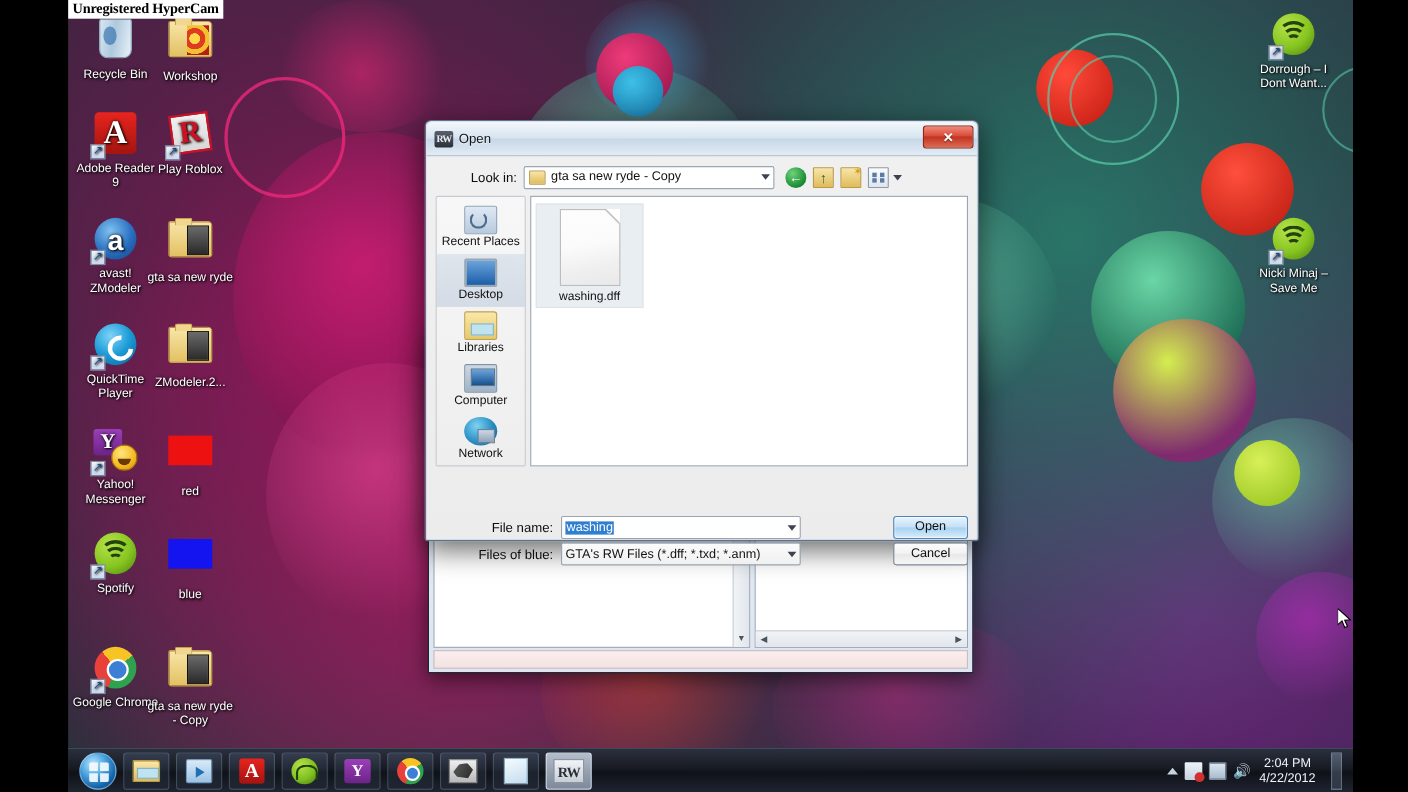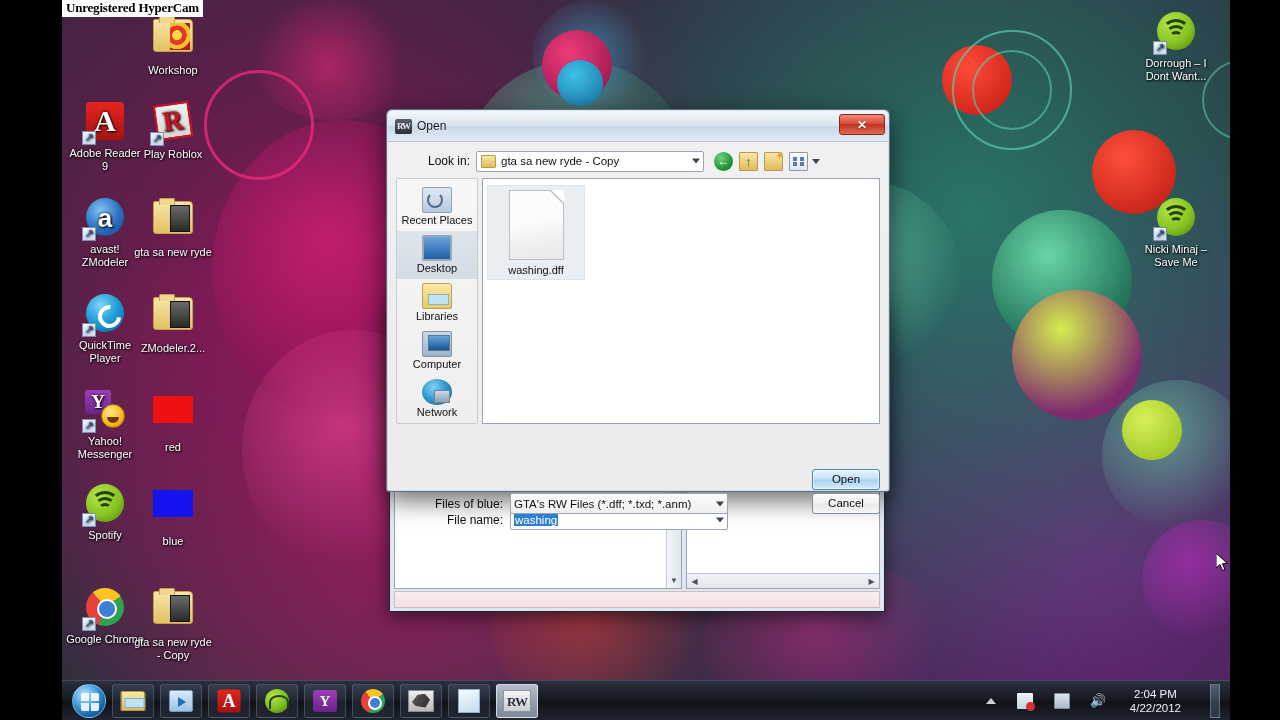--- a/index.html
+++ b/index.html
@@ -334,21 +334,21 @@
   }
   .fi-icon:after {
     content:""; position:absolute; right:-1px; top:-1px;
     border-left:13px solid transparent; border-top:13px solid #ffffff;
     filter: drop-shadow(-1px 1px 0 #bdbdbd);
   }
   .fi-name { font-size:11px; color:#0f0f0f; }
 
   
   #fn-row, #ft-row { position:absolute; left:0; right:0; height:21px; display:flex; align-items:center; }
-  #fn-row { top: 327px; margin-top: 40px; }
+  #fn-row { top: 327px; }
   #ft-row { top: 351px; }
   .flabel { width:122px; text-align:right; padding-right:7px; font-size:12px; color:#0d0d0d; }
   .fcombo {
     width:218px; height:21px; border:1px solid #9aa5b1; border-radius:2px;
     position:relative; display:flex; align-items:center; padding-left:3px;
   }
   #fn-combo { background:#fff;text-align:center; }
   #ft-combo { background:linear-gradient(#fbfbfb,#f0f0f0); }
   #fn-value { background:#2f7fd0; color:#fff; font-size:11.5px; padding:0 1px; }
   #ft-value { font-size:11.5px; color:#121212; white-space:nowrap; }
@@ -413,21 +413,21 @@
   .ti-yahoo { width:24px;height:22px; background:linear-gradient(#9b3fb8,#6c2388); border-radius:3px; }
   .ti-yahoo:after{content:"Y";position:absolute;inset:0;color:#fff;font-family:"Liberation Serif",serif;font-weight:bold;font-size:15px;line-height:22px;text-align:center;}
   .ti-chrome { width:24px;height:24px;border-radius:50%; background: conic-gradient(from 200deg, #e8403a 0deg 120deg, #f7c325 120deg 215deg, #2fa24f 215deg 360deg); }
   .ti-chrome:after{content:"";position:absolute;left:7px;top:7px;width:10px;height:10px;border-radius:50%;background:#3c7fd4;border:2px solid #fff;}
   .ti-zmod { width:26px;height:22px; background:linear-gradient(#efefef,#b9b9b9); border:1px solid #8c8c8c; }
   .ti-zmod:after{content:"";position:absolute;left:3px;top:3px;width:18px;height:14px;background:linear-gradient(120deg,#5b5b5b,#2a2a2a);clip-path:polygon(0 60%,30% 10%,70% 0,100% 45%,75% 100%,20% 90%);}
   .ti-notepad { width:22px;height:24px; background:linear-gradient(160deg,#f4fbff,#c5dced); border:1px solid #8fb0c6; transform:rotate(-6deg); }
   .ti-rw { width:28px;height:22px; background:linear-gradient(#f2f4f7,#c8ced6); border:1px solid #8c949e; }
   .ti-rw:after{content:"RW";position:absolute;inset:0;color:#2a2f36;font-family:"Liberation Serif",serif;font-weight:bold;font-size:13px;line-height:22px;text-align:center;letter-spacing:-1px;}
 
-  #tray { margin-left:auto; display:flex; align-items:center; gap:21px; padding-right:10px; }
+  #tray { margin-left:auto; display:flex; align-items:center; gap:6px; padding-right:10px; }
   .tray-ic { width:16px; height:16px; position:relative; }
   .tray-up { width:0;height:0;border-left:5px solid transparent;border-right:5px solid transparent;border-bottom:6px solid #c8d2de; }
   .tray-flag { background:linear-gradient(#eef3f9,#c6d2de); border-radius:1px; }
   .tray-flag:after{content:"";position:absolute;right:-2px;bottom:-2px;width:9px;height:9px;border-radius:50%;background:#d22f2f;}
   .tray-net { background:linear-gradient(#dce6f0,#a8bacd); border:1px solid #7d8ea0; border-radius:1px; }
   .tray-vol:after{content:"\1F50A";position:absolute;inset:0;color:#dde5ef;font-size:13px;line-height:16px;}
   #clock { color:#eef3f9; font-size:11.5px; text-align:center; line-height:14px; margin-left:2px; }
   #show-desktop { width:10px; height:34px; margin-left:8px; background:linear-gradient(180deg,rgba(170,190,215,.35),rgba(90,110,140,.3)); border:1px solid rgba(180,200,225,.35); }
 </style>
 </head>
@@ -451,20 +451,26 @@
   <div class="wp" style="left:640px;top:560px;width:250px;height:170px;background:radial-gradient(circle at 45% 40%, rgba(215,40,130,.45), transparent 72%);"></div>
   <div class="wp" style="left:190px;top:0px;width:160px;height:120px;background:radial-gradient(circle at 48% 55%, rgba(235,40,120,.55), transparent 70%);"></div>
   <div class="wp" style="left:470px;top:0px;width:120px;height:110px;background:radial-gradient(circle at 45% 50%, rgba(60,170,215,.6), transparent 70%);"></div>
   <div class="wp" style="left:480px;top:30px;width:70px;height:70px;background:radial-gradient(circle at 38% 32%, #ef3b79, #8c1148);"></div>
   <div class="wp" style="left:495px;top:60px;width:46px;height:46px;background:radial-gradient(circle at 38% 32%, #3ec0e8, #1472a2);"></div>
   <div class="wp" style="left:142px;top:70px;width:110px;height:110px;border:3px solid rgba(235,40,120,.8);background:none;"></div>
   <div class="wp" style="left:890px;top:30px;width:120px;height:120px;border:2px solid rgba(90,205,170,.7);background:none;"></div>
   <div class="wp" style="left:910px;top:50px;width:80px;height:80px;border:2px solid rgba(90,205,170,.6);background:none;"></div>
   <div class="wp" style="left:1140px;top:60px;width:80px;height:80px;border:2px solid rgba(90,205,170,.55);background:none;"></div>
 
+  <div class="dicon" style="left:4px;top:14px;">
+    <div class="glyph">
+        <div class="ic-bin"></div>
+      </div>
+    <span class="lbl">Recycle Bin</span>
+  </div>
   <div class="dicon" style="left:72px;top:14px;">
     <div class="glyph">
         <div class="ic-folder wk">
           <div class="inner"></div>
         </div>
       </div>
     <span class="lbl">Workshop</span>
   </div>
   <div class="dicon" style="left:4px;top:100px;">
     <div class="glyph">

